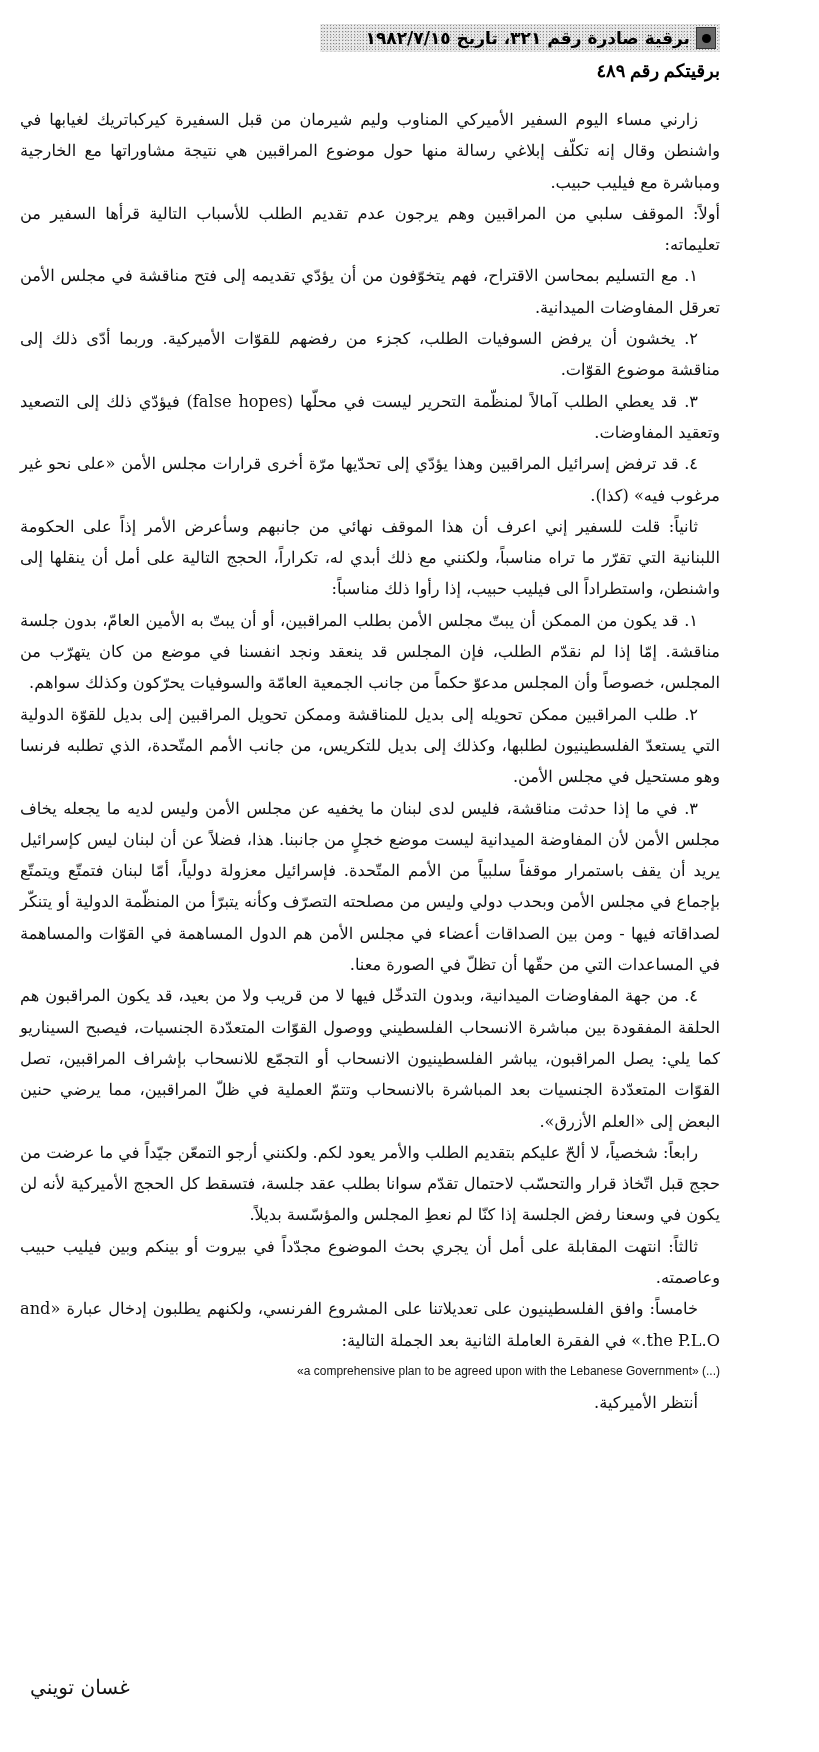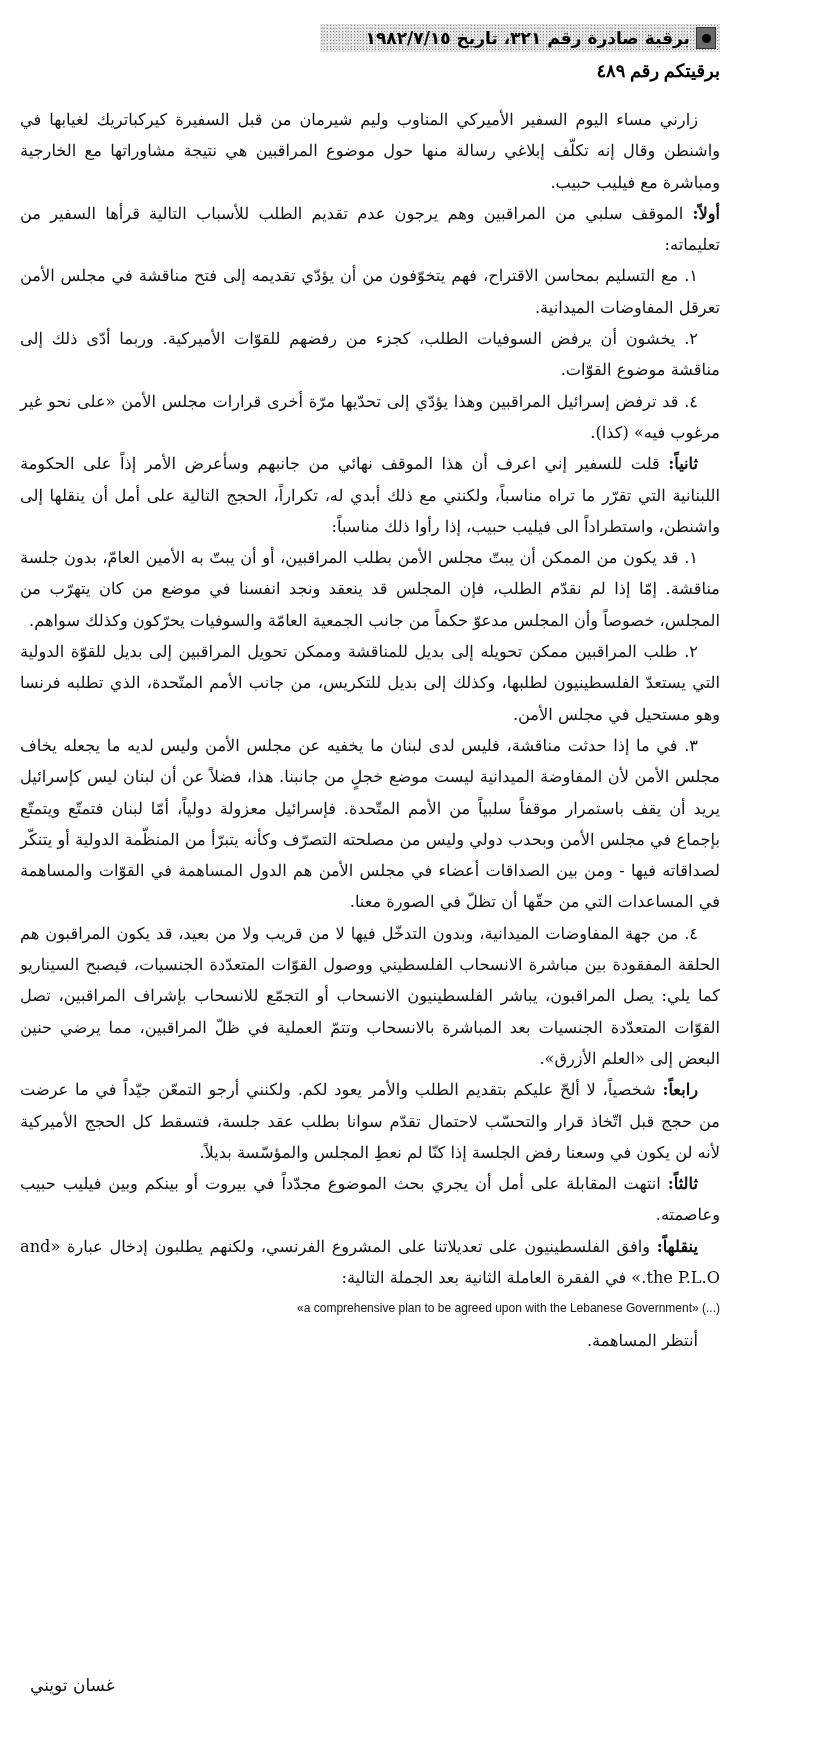--- a/index.html
+++ b/index.html
@@ -41,28 +41,28 @@
     position: absolute; top: 60px; right: 18px;
     font-family: Liberation Serif, serif; font-weight: bold; font-size: 18px;
     color: #000;
   }
   .body-text {
     position: absolute; top: 104px; right: 18px; width: 700px;
     font-size: 16.2px; line-height: 31.3px; text-align: justify; margin-left: 39px;
   }
   .body-text p { margin: 0; }
   .body-text .indent { text-indent: 22px; }
-  .bold-lead { font-weight: bold; }
+  .bold-lead { font-weight: normal; }
   .ltr-quote {
     direction: ltr; text-align: right; font-family: Liberation Sans, sans-serif;
     font-size: 12px; margin: 0; padding-left: 0;
   }
   .signature {
     position: absolute; top: 1675px; left: 30px; direction: rtl;
-    font-size: 17px;
+    font-size: 20px;
   }
 </style>
 </head>
 <body>
 
 <div class="page">
 
   <div class="header-bar">
     <div class="bullet-box">
         <span></span>
@@ -72,34 +72,35 @@
 
   <div class="ref-line">برقيتكم رقم ٤٨٩</div>
 
   <div class="body-text">
     <p class="indent"><span class="bold-lead"></span><span>زارني مساء اليوم السفير الأميركي المناوب وليم شيرمان من قبل السفيرة كيركباتريك لغيابها في واشنطن وقال إنه تكلّف إبلاغي رسالة منها حول موضوع المراقبين هي نتيجة مشاوراتها مع الخارجية ومباشرة مع فيليب حبيب.</span></p>
 
     <p><span class="bold-lead">أولاً:</span><span> الموقف سلبي من المراقبين وهم يرجون عدم تقديم الطلب للأسباب التالية قرأها السفير من تعليماته:</span></p>
 
     <p class="indent"><span>١. مع التسليم بمحاسن الاقتراح، فهم يتخوّفون من أن يؤدّي تقديمه إلى فتح مناقشة في مجلس الأمن تعرقل المفاوضات الميدانية.</span></p>
     <p class="indent"><span>٢. يخشون أن يرفض السوفيات الطلب، كجزء من رفضهم للقوّات الأميركية. وربما أدّى ذلك إلى مناقشة موضوع القوّات.</span></p>
+    <p class="indent"><span>٣. قد يعطي الطلب آمالاً لمنظّمة التحرير ليست في محلّها (false hopes) فيؤدّي ذلك إلى التصعيد وتعقيد المفاوضات.</span></p>
     <p class="indent"><span>٤. قد ترفض إسرائيل المراقبين وهذا يؤدّي إلى تحدّيها مرّة أخرى قرارات مجلس الأمن «على نحو غير مرغوب فيه» (كذا).</span></p>
 
     <p class="indent"><span class="bold-lead">ثانياً:</span><span> قلت للسفير إني اعرف أن هذا الموقف نهائي من جانبهم وسأعرض الأمر إذاً على الحكومة اللبنانية التي تقرّر ما تراه مناسباً، ولكنني مع ذلك أبدي له، تكراراً، الحجج التالية على أمل أن ينقلها إلى واشنطن، واستطراداً الى فيليب حبيب، إذا رأوا ذلك مناسباً:</span></p>
 
     <p class="indent"><span>١. قد يكون من الممكن أن يبتّ مجلس الأمن بطلب المراقبين، أو أن يبتّ به الأمين العامّ، بدون جلسة مناقشة. إمّا إذا لم نقدّم الطلب، فإن المجلس قد ينعقد ونجد انفسنا في موضع من كان يتهرّب من المجلس، خصوصاً وأن المجلس مدعوّ حكماً من جانب الجمعية العامّة والسوفيات يحرّكون وكذلك سواهم.</span></p>
     <p class="indent"><span>٢. طلب المراقبين ممكن تحويله إلى بديل للمناقشة وممكن تحويل المراقبين إلى بديل للقوّة الدولية التي يستعدّ الفلسطينيون لطلبها، وكذلك إلى بديل للتكريس، من جانب الأمم المتّحدة، الذي تطلبه فرنسا وهو مستحيل في مجلس الأمن.</span></p>
     <p class="indent"><span>٣. في ما إذا حدثت مناقشة، فليس لدى لبنان ما يخفيه عن مجلس الأمن وليس لديه ما يجعله يخاف مجلس الأمن لأن المفاوضة الميدانية ليست موضع خجلٍ من جانبنا. هذا، فضلاً عن أن لبنان ليس كإسرائيل يريد أن يقف باستمرار موقفاً سلبياً من الأمم المتّحدة. فإسرائيل معزولة دولياً، أمّا لبنان فتمتّع ويتمتّع بإجماع في مجلس الأمن وبحدب دولي وليس من مصلحته التصرّف وكأنه يتبرّأ من المنظّمة الدولية أو يتنكّر لصداقاته فيها - ومن بين الصداقات أعضاء في مجلس الأمن هم الدول المساهمة في القوّات والمساهمة في المساعدات التي من حقّها أن تظلّ في الصورة معنا.</span></p>
     <p class="indent"><span>٤. من جهة المفاوضات الميدانية، وبدون التدخّل فيها لا من قريب ولا من بعيد، قد يكون المراقبون هم الحلقة المفقودة بين مباشرة الانسحاب الفلسطيني ووصول القوّات المتعدّدة الجنسيات، فيصبح السيناريو كما يلي: يصل المراقبون، يباشر الفلسطينيون الانسحاب أو التجمّع للانسحاب بإشراف المراقبين، تصل القوّات المتعدّدة الجنسيات بعد المباشرة بالانسحاب وتتمّ العملية في ظلّ المراقبين، مما يرضي حنين البعض إلى «العلم الأزرق».</span></p>
 
     <p class="indent"><span class="bold-lead">رابعاً:</span><span> شخصياً، لا ألحّ عليكم بتقديم الطلب والأمر يعود لكم. ولكنني أرجو التمعّن جيّداً في ما عرضت من حجج قبل اتّخاذ قرار والتحسّب لاحتمال تقدّم سوانا بطلب عقد جلسة، فتسقط كل الحجج الأميركية لأنه لن يكون في وسعنا رفض الجلسة إذا كنّا لم نعطِ المجلس والمؤسّسة بديلاً.</span></p>
 
     <p class="indent"><span class="bold-lead">ثالثاً:</span><span> انتهت المقابلة على أمل أن يجري بحث الموضوع مجدّداً في بيروت أو بينكم وبين فيليب حبيب وعاصمته.</span></p>
 
-    <p class="indent"><span class="bold-lead">ينقلهاً:</span><span> وافق الفلسطينيون على تعديلاتنا على المشروع الفرنسي، ولكنهم يطلبون إدخال عبارة «and the P.L.O.» في الفقرة العاملة الثانية بعد الجملة التالية:</span></p>
+    <p class="indent"><span class="bold-lead">خامساً:</span><span> وافق الفلسطينيون على تعديلاتنا على المشروع الفرنسي، ولكنهم يطلبون إدخال عبارة «and the P.L.O.» في الفقرة العاملة الثانية بعد الجملة التالية:</span></p>
 
     <p class="ltr-quote">«a comprehensive plan to be agreed upon with the Lebanese Government» (...)</p>
 
-    <p class="indent">أنتظر المساهمة.</p>
+    <p class="indent">أنتظر الأميركية.</p>
   </div>
 
   <div class="signature">غسان تويني</div>
 </div>
 
 </body></html>

